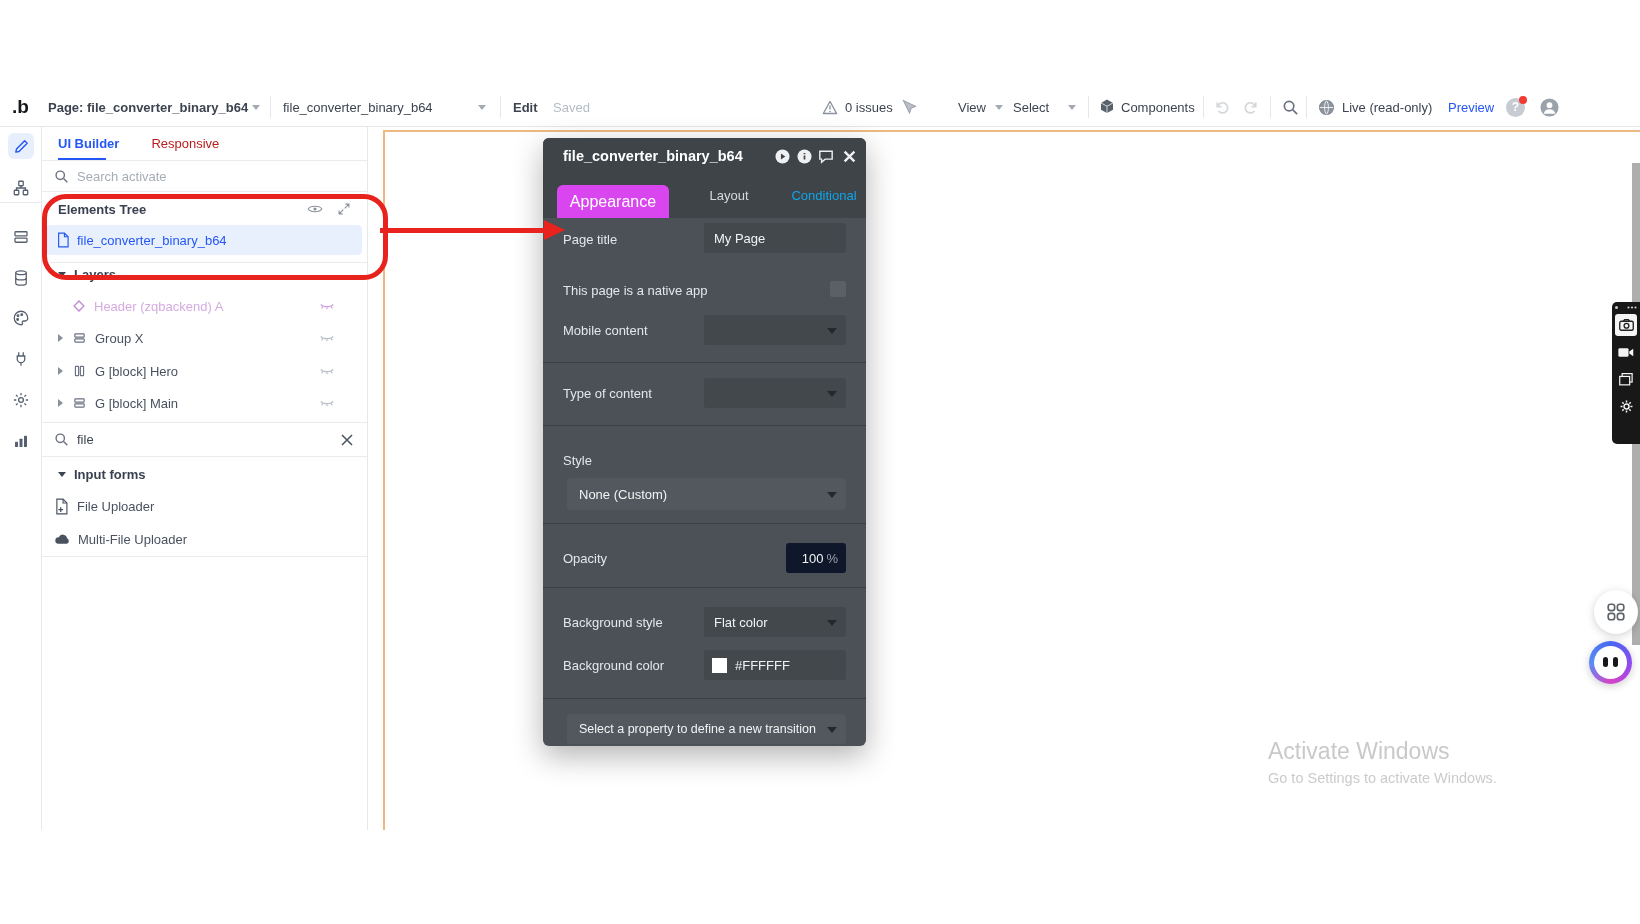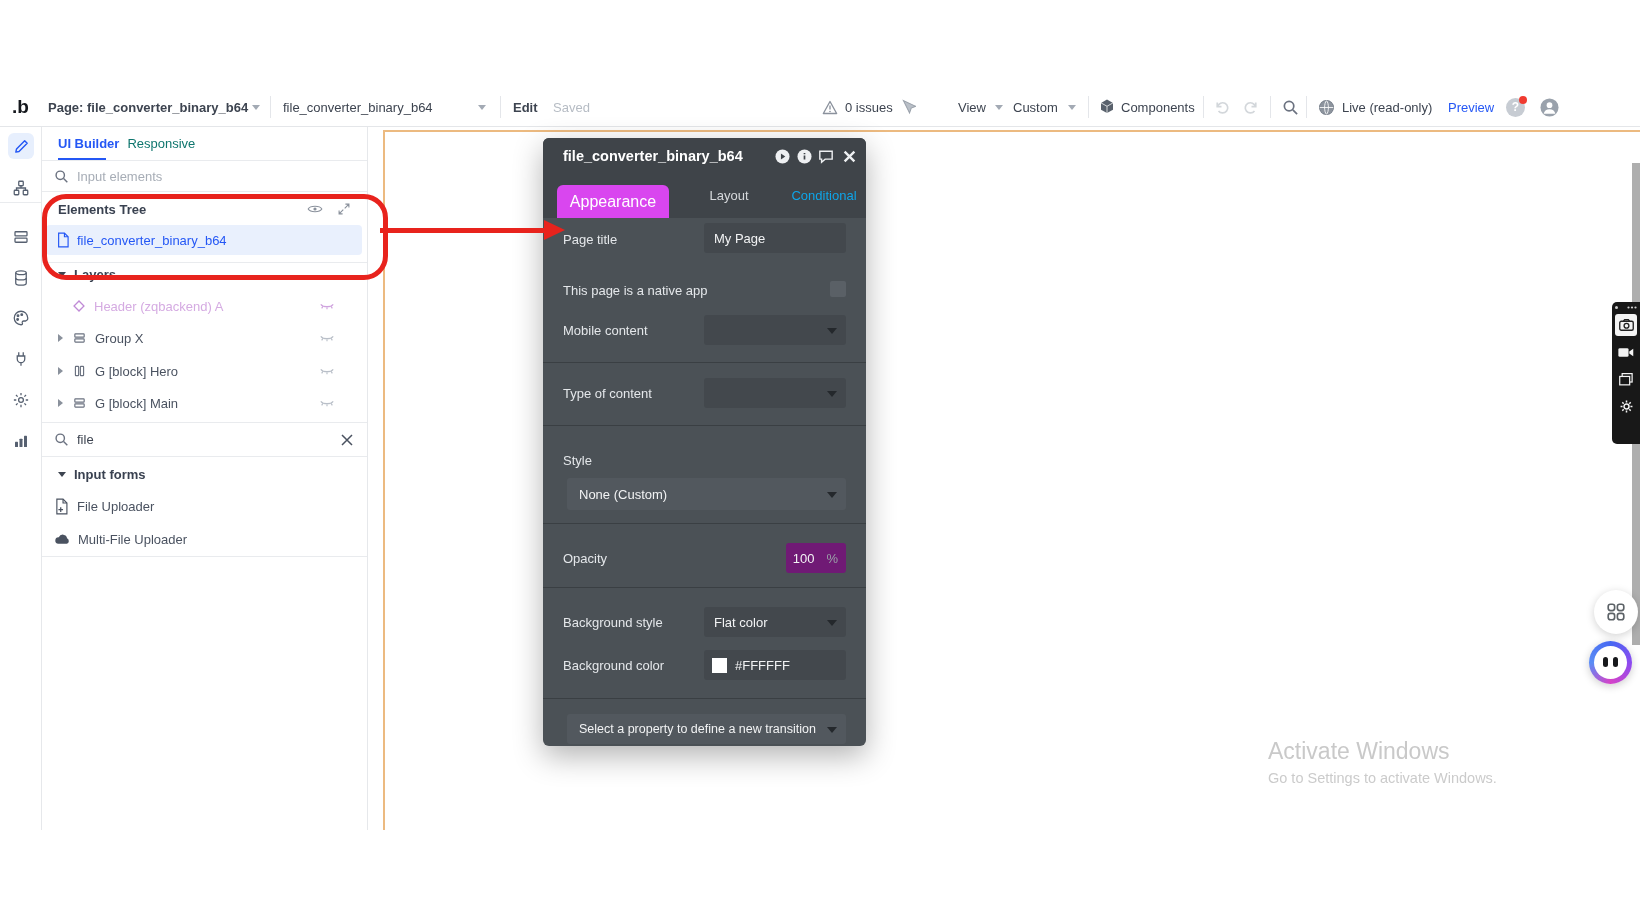--- a/index.html
+++ b/index.html
@@ -87,21 +87,21 @@
   <div class="tbitem" style="left:845px;">0 issues</div>
   <div class="tbitem" style="left:900px;">
     <svg width="16" height="17" viewBox="0 0 20 22">
         <path d="M4 2l8 16 2.2-6.2L20 9.5 Z" fill="#b9bfc7" stroke="#99a0aa" stroke-width="1.3"></path>
       </svg>
   </div>
   <div class="tbitem" style="left:958px;">View</div>
   <div class="tbitem" style="left:995px;">
       <span class="cdown"></span>
     </div>
-  <div class="tbitem" style="left:1013px;">Custom</div>
+  <div class="tbitem" style="left:1013px;">Select</div>
   <div class="tbitem" style="left:1068px;">
       <span class="cdown"></span>
     </div>
   <div class="tbsep" style="left:1088px;"></div>
   <div class="tbitem" style="left:1098px;">
     <svg width="18" height="18" viewBox="0 0 24 24">
         <path d="M12 2l8 4.5v9L12 20l-8-4.5v-9Z" fill="#59616c"></path>
         <path d="M4 6.5 12 11l8-4.5" stroke="#fff" stroke-width="1" fill="none"></path>
         <path d="M12 11v9" stroke="#fff" stroke-width="1"></path>
       </svg>
@@ -204,32 +204,32 @@
         <rect x="10" y="9" width="4" height="11" rx="0.8"></rect>
         <rect x="16" y="5" width="4" height="15" rx="0.8"></rect>
       </svg>
   </div>
 </div>
 
 <div id="lpanel">
 
   <div class="lp-row" style="top:0;height:33px;border-bottom:1px solid #e9ebee;">
     <span style="margin-left:16px;font-weight:700;color:#2457f5;">UI Builder</span>
-    <span style="margin-left:8px;color:#0f766e;">Responsive</span>
+    <span style="margin-left:32px;color:#b91c1c;">Responsive</span>
   </div>
   <div style="position:absolute;left:16px;top:31px;width:48px;height:2px;background:#2457f5;"></div>
 
   <div class="lp-row" style="top:34px;height:30px;border-bottom:1px solid #e9ebee;">
     <span style="margin-left:12px;">
       <svg width="15" height="15" viewBox="0 0 18 18">
           <circle cx="7.5" cy="7.5" r="5" fill="none" stroke="#6b7280" stroke-width="1.7"></circle>
           <path d="M11.5 11.5 16 16" stroke="#6b7280" stroke-width="1.7"></path>
         </svg>
     </span>
-    <span style="margin-left:8px;color:#a7adb6;">Input elements</span>
+    <span style="margin-left:8px;color:#a7adb6;">Search activate</span>
   </div>
 
   <div class="lp-row" style="top:69px;height:26px;">
     <span style="margin-left:16px;font-weight:700;color:#394150;">Elements Tree</span>
     <span style="position:absolute;right:44px;">
       <svg width="16" height="12" viewBox="0 0 20 14">
           <path d="M1.5 7C4 2.5 16 2.5 18.5 7 16 11.5 4 11.5 1.5 7Z" fill="none" stroke="#8a919c" stroke-width="1.4"></path>
           <circle cx="10" cy="7" r="2" fill="#8a919c"></circle>
         </svg>
     </span>
@@ -422,21 +422,21 @@
 
   <div class="insp-lbl" style="left:20px;top:315px;">Style</div>
   <div class="insp-field insp-dd-lite" style="left:24px;top:340px;width:279px;height:32px;padding-left:12px;box-sizing:border-box;">
     <span>None (Custom)</span>
       <span class="dcar"></span>
   </div>
 
   <div class="insp-div" style="top:385px;"></div>
 
   <div class="insp-lbl" style="left:20px;top:413px;">Opacity</div>
-  <div class="insp-field" style="left:243px;top:405px;width:60px;height:30px;background:#701a75;justify-content:flex-end;padding-right:8px;box-sizing:border-box;gap:12px;">
+  <div class="insp-field" style="left:243px;top:405px;width:60px;height:30px;background:#0f172a;justify-content:flex-end;padding-right:8px;box-sizing:border-box;gap:3px;">
     <span>100</span>
     <span style="color:#9aa1a8;">%</span>
   </div>
 
   <div class="insp-div" style="top:449px;"></div>
 
   <div class="insp-lbl" style="left:20px;top:477px;">Background style</div>
   <div class="insp-field insp-dd" style="left:161px;top:469px;width:142px;height:30px;padding-left:10px;box-sizing:border-box;">
     <span>Flat color</span>
       <span class="dcar"></span>

